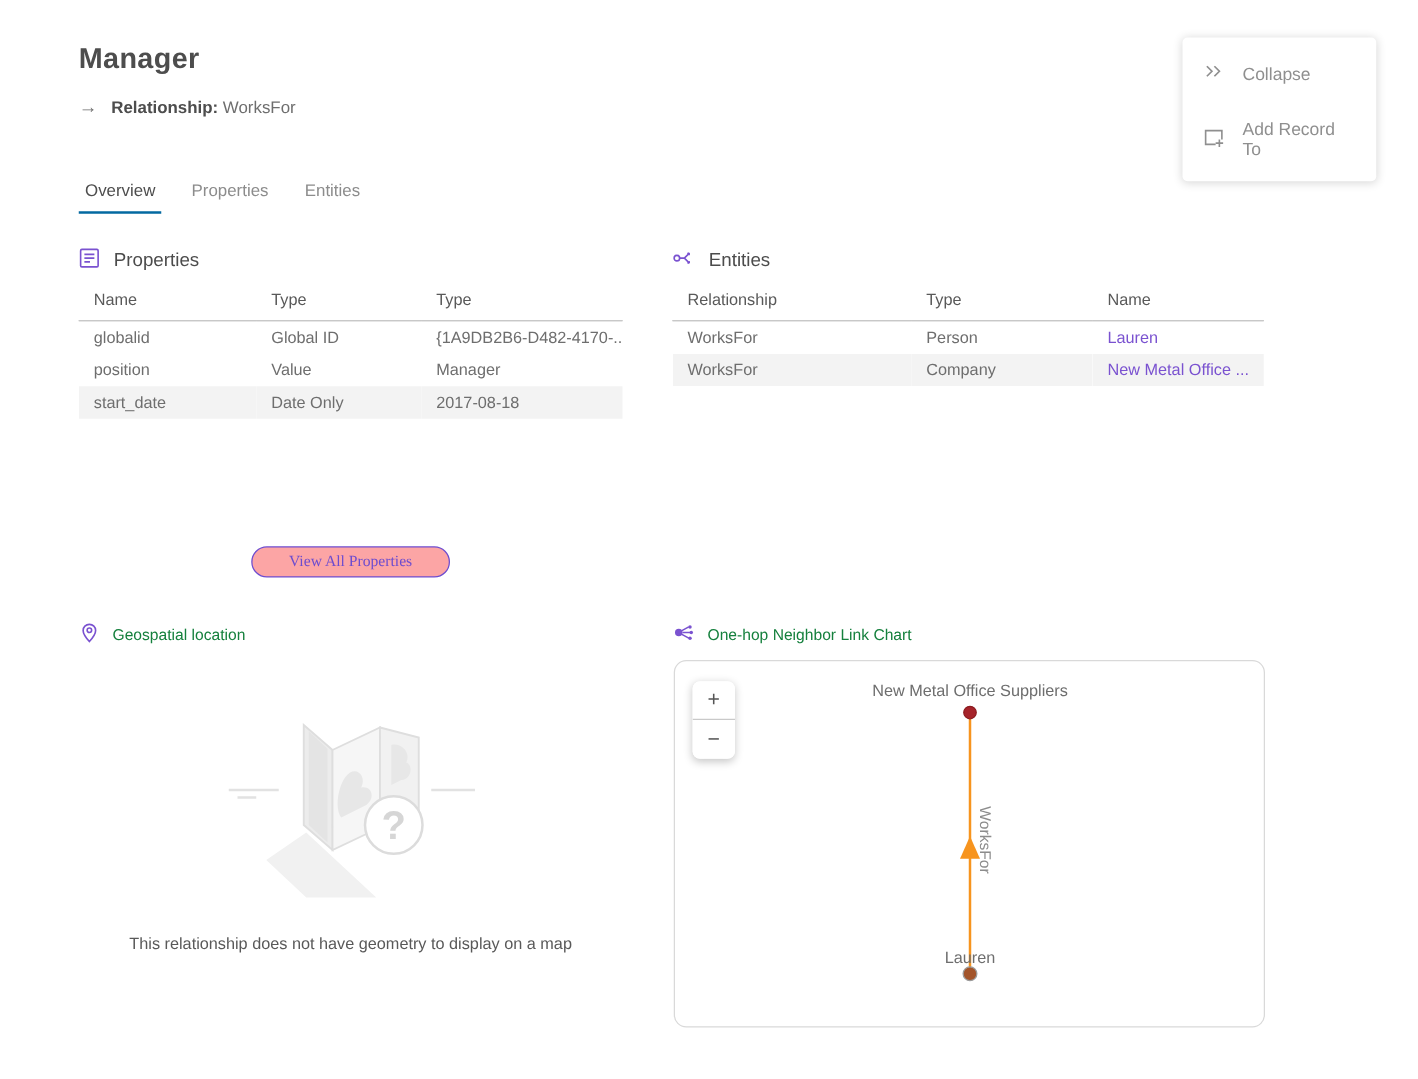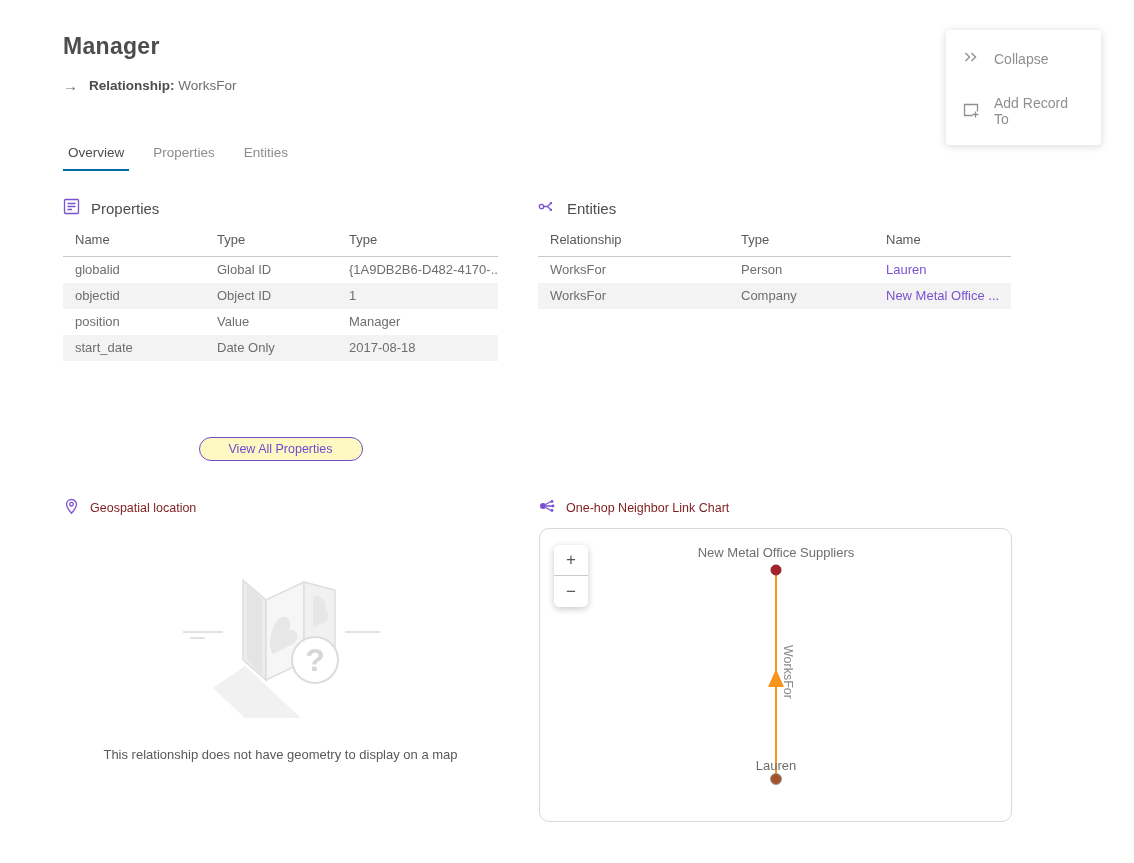--- a/index.html
+++ b/index.html
@@ -21,37 +21,37 @@
   .menu-item { display:flex; align-items:center; gap:14px; padding:13px 16px; font-size:14px; color:#8f8f8f; cursor:pointer; }
   .menu-item svg { flex:0 0 auto; }
 
   
   .tabs { left:68px; top:145px; display:flex; gap:29px; font-size:13.5px; color:#8c8c8c; }
   .tab { padding:0 0 9px 0; cursor:pointer; }
   .tab.active { color:#4d4d4d; border-bottom:2px solid #0369a1; margin:0 -5px; padding:0 5px 9px; }
 
   
   .sec-head { display:flex; align-items:center; gap:11px; font-size:15px; color:#4c4c4c; }
-  .sub-head { display:flex; align-items:center; gap:11px; font-size:12.5px; color:#7f1d1d; }
+  .sub-head { display:flex; align-items:center; gap:11px; font-size:12.5px; color:#15803d; }
 
   
   table { border-collapse:collapse; font-size:13px; color:#6e6e6e; table-layout:fixed; }
   th { text-align:left; font-weight:400; color:#595959; padding:4px 4px 9px 12px; border-bottom:1px solid #c8c8c8; }
   td { padding:5px 4px 5px 12px; height:26px; white-space:nowrap; overflow:hidden; }
   tr.shaded td { background:#f3f3f3; }
   .props-table { width:435px; }
   .props-table col:nth-child(1){width:142px} .props-table col:nth-child(2){width:132px} .props-table col:nth-child(3){width:161px}
   .ents-table { width:473px; }
   .ents-table col:nth-child(1){width:191px} .ents-table col:nth-child(2){width:145px} .ents-table col:nth-child(3){width:137px}
   .link { color:#7a52d0; cursor:pointer; }
 
   
   .btn-row { display:flex; justify-content:center; }
-  .pill-btn { font-family:Liberation Sans, sans-serif; font-size:12.5px; color:#6d4ccf;
-              background:#fef9c3; border:1px solid #6d4ccf; border-radius:16px; padding:4px 29px; cursor:pointer; }
+  .pill-btn { font-family:Liberation Serif, serif; font-size:12.5px; color:#6d4ccf;
+              background:#fca5a5; border:1px solid #6d4ccf; border-radius:16px; padding:4px 29px; cursor:pointer; }
 
   
   .map-msg { left:63px; top:747px; width:435px; text-align:center; font-size:13px; color:#595959; }
 
   
   .chart-card { left:539px; top:528px; width:473px; height:294px; border:1px solid #d9d9d9; border-radius:10px; background:#fff; }
   .zoom-ctl { position:absolute; left:14px; top:16px; width:34px; background:#fff; border-radius:6px;
               box-shadow:0 2px 7px rgba(0,0,0,.22); overflow:hidden; z-index:2; }
   .zoom-btn { width:34px; height:31px; display:flex; align-items:center; justify-content:center;
               font-size:17px; color:#555; background:#fff; border:none; cursor:pointer; }
@@ -117,25 +117,20 @@
         <th>Type</th>
         <th>Type</th>
       </tr>
     </thead>
     <tbody>
       <tr>
         <td>globalid</td>
         <td>Global ID</td>
         <td>{1A9DB2B6-D482-4170-...</td>
       </tr>
-      <tr class="shaded">
-        <td>objectid</td>
-        <td>Object ID</td>
-        <td>1</td>
-      </tr>
       <tr>
         <td>position</td>
         <td>Value</td>
         <td>Manager</td>
       </tr>
       <tr class="shaded">
         <td>start_date</td>
         <td>Date Only</td>
         <td>2017-08-18</td>
       </tr>

